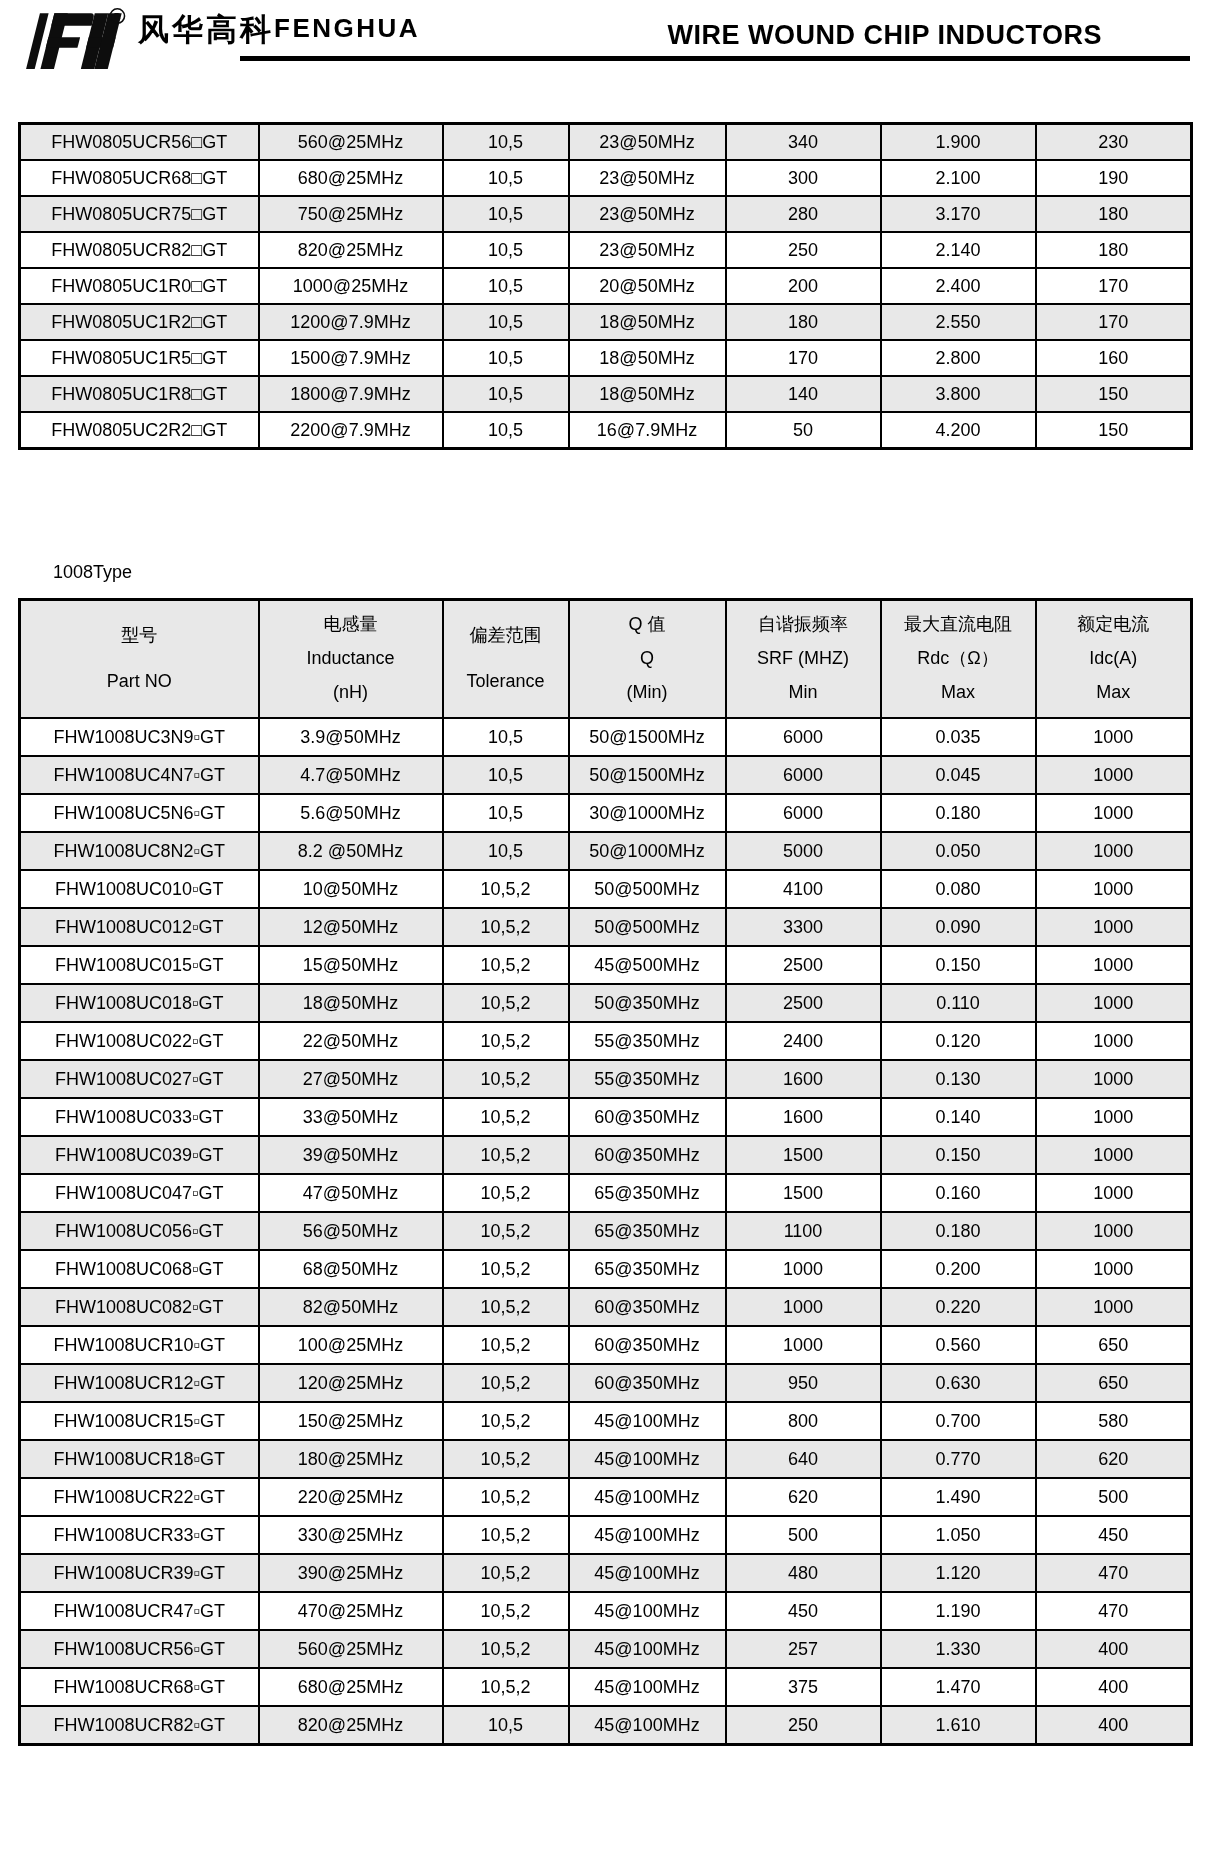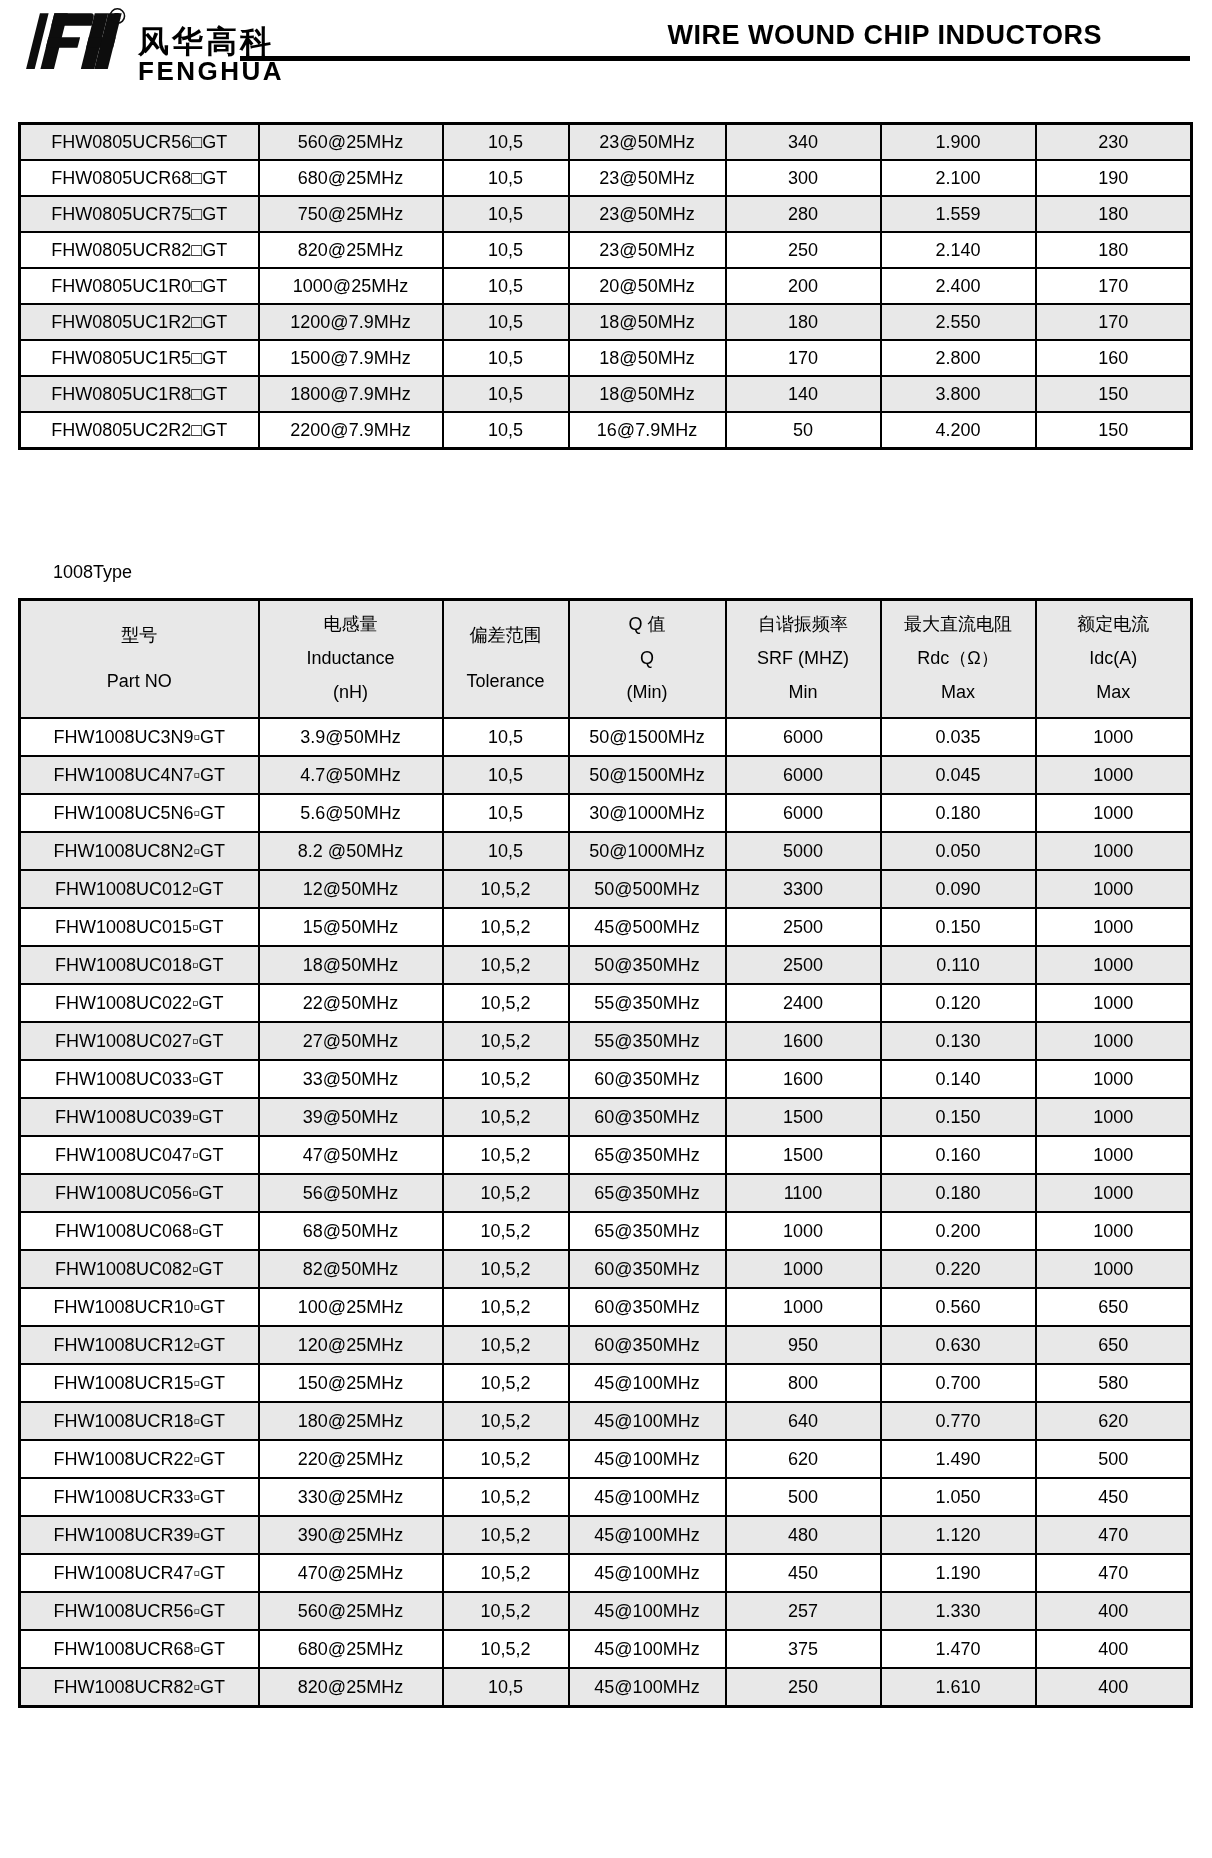--- a/index.html
+++ b/index.html
@@ -10,21 +10,21 @@
     font-family:"Liberation Sans","DejaVu Sans",sans-serif;
     color:#000;
     overflow:hidden;
   }
 
   
   .logo-wrap {
     position:absolute; top:6px; left:26px;
     display:flex; align-items:flex-start; gap:12px;
   }
-  .brand-text { display:flex; flex-direction:column; margin-top:20px; }
+  .brand-text { display:flex; flex-direction:row; margin-top:8px; }
   .brand-cn { font-size:31px; font-weight:bold; letter-spacing:3px; line-height:1.0; }
   .brand-en { font-size:26px; font-weight:bold; letter-spacing:2.5px; line-height:1.05; margin-top:1px; }
 
   .doc-title {
     position:absolute; top:20px; right:110px;
     font-size:27px; font-weight:bold; letter-spacing:0.5px;
     white-space:nowrap;
   }
   .header-rule {
     position:absolute; top:56px; left:240px; width:950px; height:5px;
@@ -120,21 +120,21 @@
         <td>300</td>
         <td>2.100</td>
         <td>190</td>
       </tr>
       <tr class="shaded">
         <td>FHW0805UCR75□GT</td>
         <td>750@25MHz</td>
         <td>10,5</td>
         <td>23@50MHz</td>
         <td>280</td>
-        <td>1.559</td>
+        <td>3.170</td>
         <td>180</td>
       </tr>
       <tr>
         <td>FHW0805UCR82□GT</td>
         <td>820@25MHz</td>
         <td>10,5</td>
         <td>23@50MHz</td>
         <td>250</td>
         <td>2.140</td>
         <td>180</td>
@@ -280,20 +280,29 @@
       </tr>
       <tr class="shaded">
         <td>FHW1008UC8N2▫GT</td>
         <td>8.2 @50MHz</td>
         <td>10,5</td>
         <td>50@1000MHz</td>
         <td>5000</td>
         <td>0.050</td>
         <td>1000</td>
       </tr>
+      <tr>
+        <td>FHW1008UC010▫GT</td>
+        <td>10@50MHz</td>
+        <td>10,5,2</td>
+        <td>50@500MHz</td>
+        <td>4100</td>
+        <td>0.080</td>
+        <td>1000</td>
+      </tr>
       <tr class="shaded">
         <td>FHW1008UC012▫GT</td>
         <td>12@50MHz</td>
         <td>10,5,2</td>
         <td>50@500MHz</td>
         <td>3300</td>
         <td>0.090</td>
         <td>1000</td>
       </tr>
       <tr>

